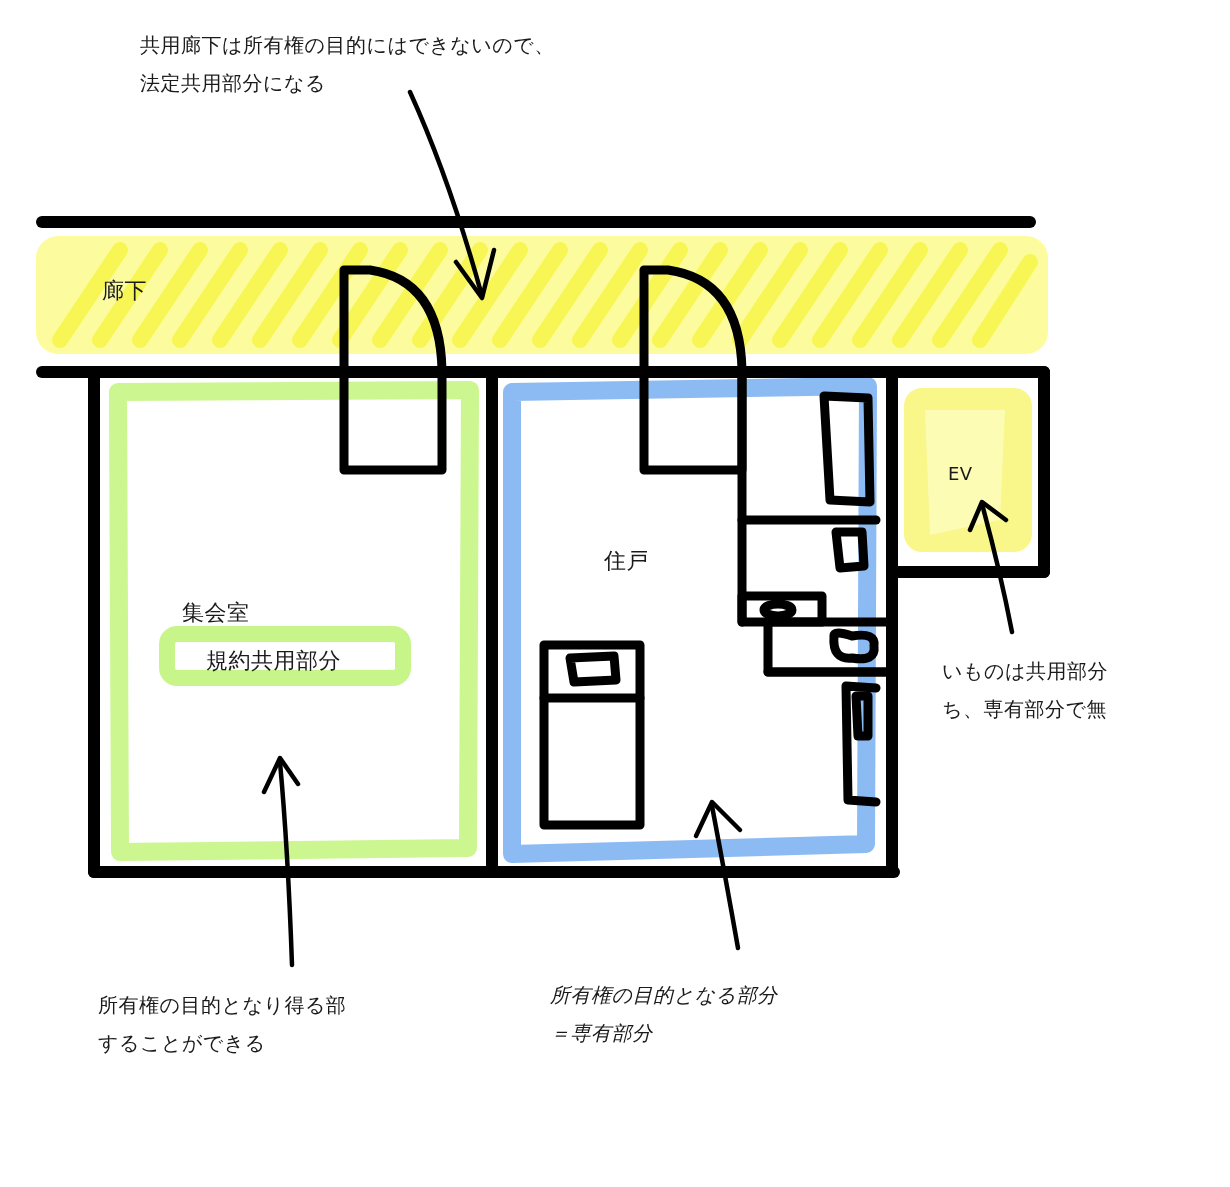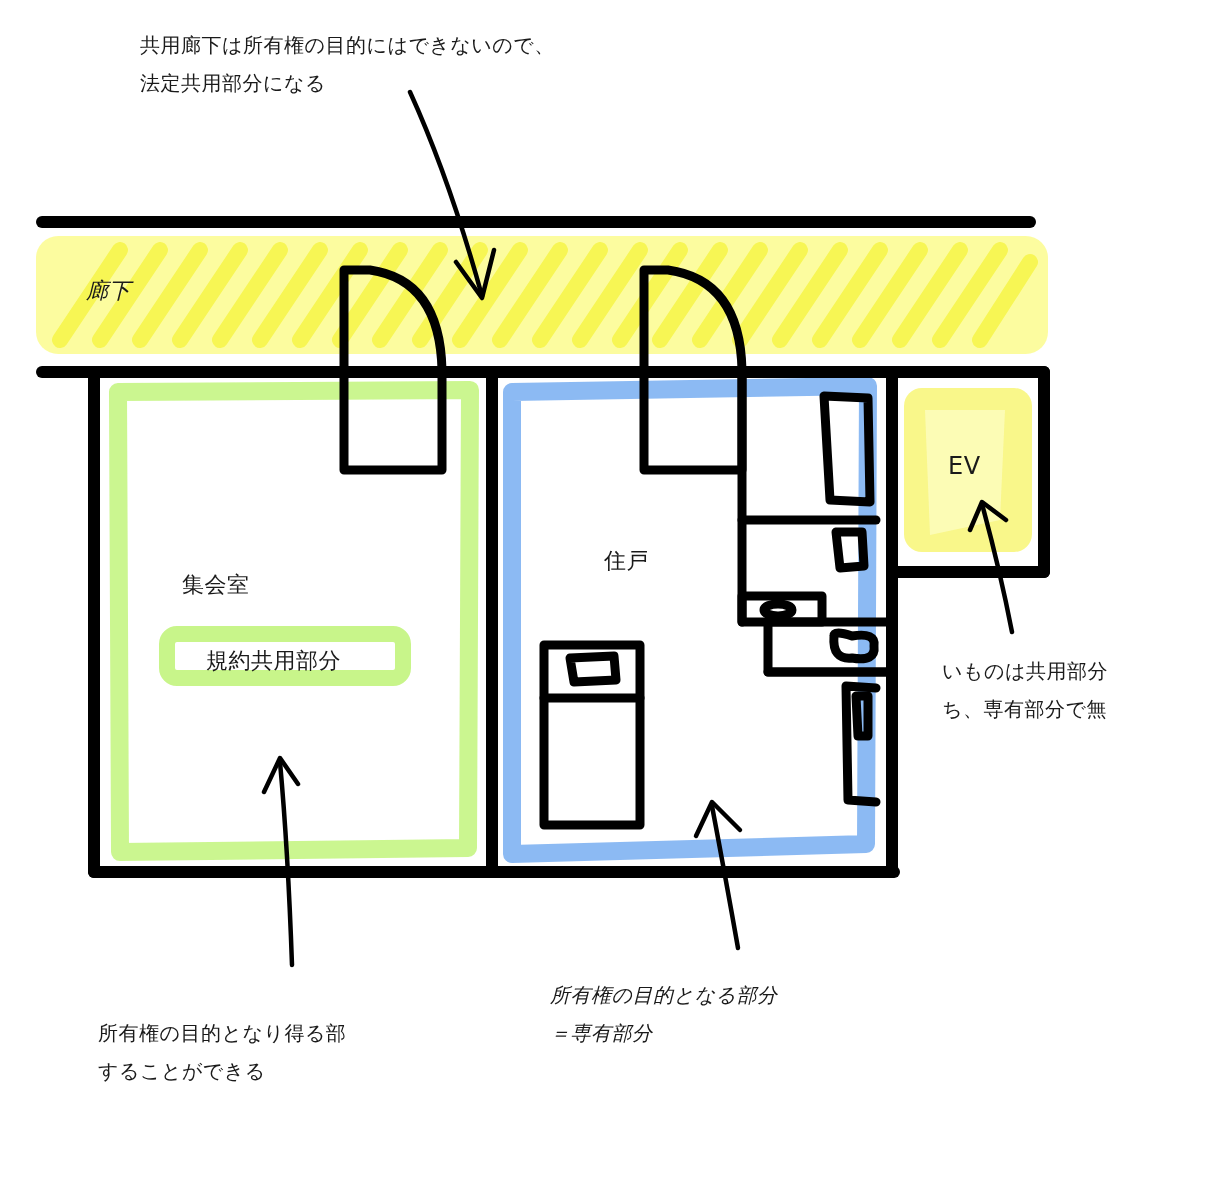--- a/index.html
+++ b/index.html
@@ -100,32 +100,32 @@
     <path d="M456 262 L482 298 L494 250"></path>
     <path d="M292 965 Q288 850 280 762"></path>
     <path d="M264 792 L280 758 L298 784"></path>
     <path d="M738 948 Q726 880 712 806"></path>
     <path d="M696 836 L712 802 L740 830"></path>
     <path d="M1012 632 Q1000 570 982 504"></path>
     <path d="M970 530 L982 502 L1006 520"></path>
   </g>
 </svg>
 
-<div class="label small" style="left:86px; top:278px;font-style:italic;">廊下</div>
-<div class="label small" style="left:182px; top:572px;">集会室</div>
+<div class="label small" style="left:102px; top:278px;">廊下</div>
+<div class="label small" style="left:182px; top:600px;">集会室</div>
 <div class="label small" style="left:206px; top:648px;">規約共用部分</div>
 <div class="label small" style="left:604px; top:548px;">住戸</div>
-<div class="label small" style="left:948px; top:452px; font-size:24px;">EV</div>
+<div class="label small" style="left:948px; top:463px; font-size:18px;">EV</div>
 
 <div class="label" style="left:140px; top:26px;">
   <span class="line">共用廊下は所有権の目的にはできないので、</span>
   <span class="line">法定共用部分になる</span>
 </div>
 
-<div class="label" style="left:98px; top:986px;margin-top:28px;">
+<div class="label" style="left:98px; top:986px;">
   <span class="line">所有権の目的となり得る部</span>
   <span class="line">することができる</span>
 </div>
 
 <div class="label" style="left:550px; top:976px;font-style:italic;">
   <span class="line">所有権の目的となる部分</span>
   <span class="line">＝専有部分</span>
 </div>
 
 <div class="label" style="left:942px; top:652px;">

